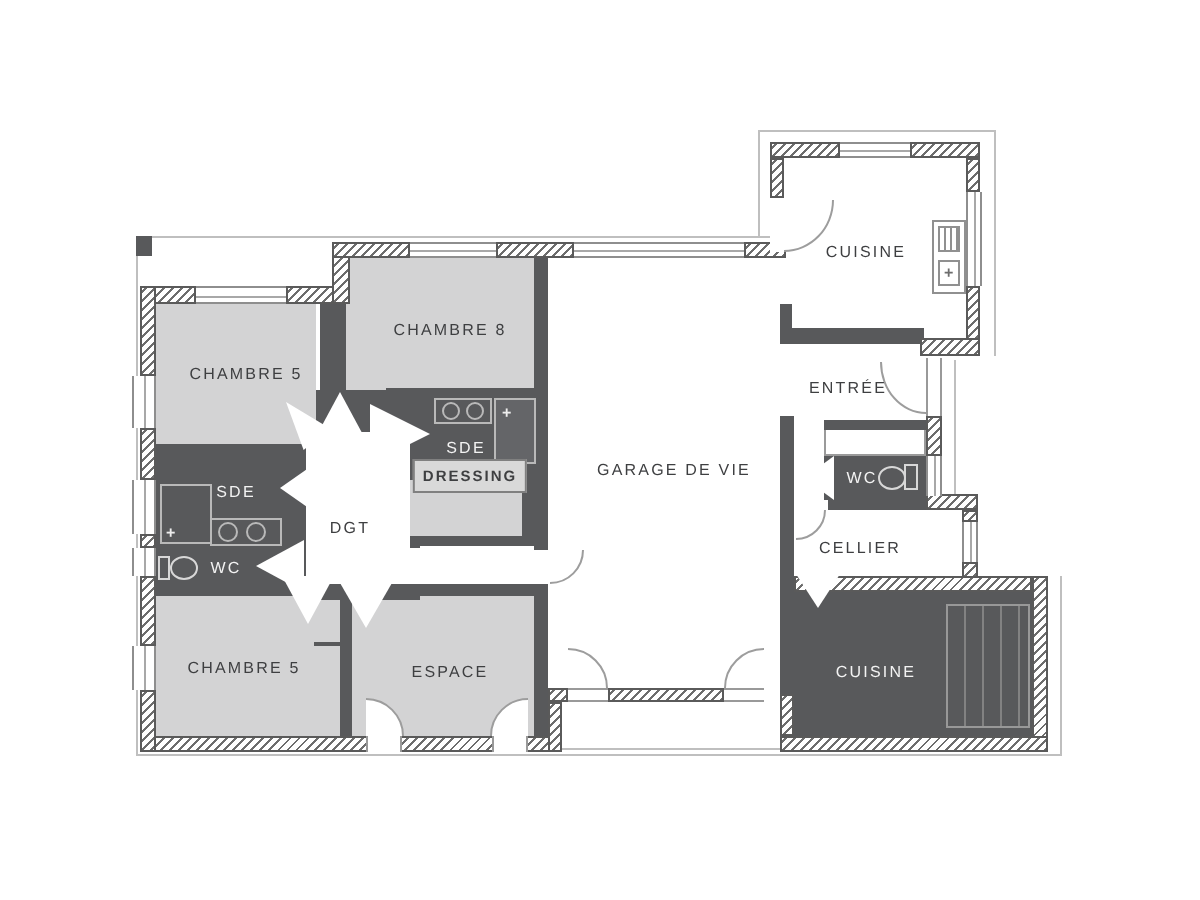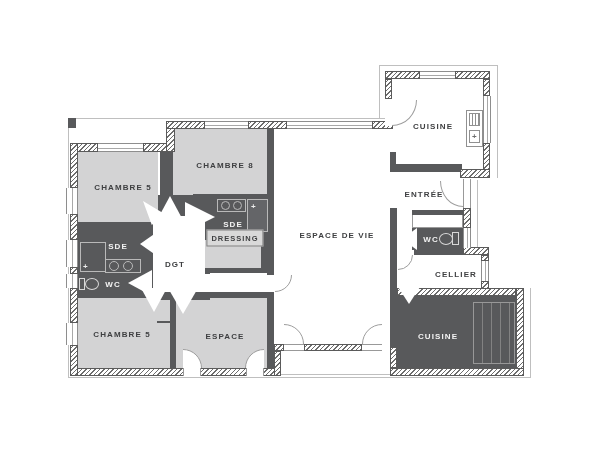--- a/index.html
+++ b/index.html
@@ -18,21 +18,21 @@
   .win-v{background:#fff;border-left:1px solid #8e8e8e;border-right:1px solid #8e8e8e}
   .win-v::after{content:"";position:absolute;top:0;bottom:0;left:50%;width:1px;background:#a8a8a8}
   .arc{overflow:hidden}
   .arc::before{content:"";position:absolute;width:200%;height:200%;box-sizing:border-box;
                border:1px solid #9d9d9d;border-radius:50%;background:#fff}
   .arc.h-br::before{left:0;top:0}
   .arc.h-bl::before{left:-100%;top:0}
   .arc.h-tr::before{left:0;top:-100%}
   .arc.h-tl::before{left:-100%;top:-100%}
   .tri{background:#fff}
-  .lbl{position:absolute;transform:translate(-50%,-50%);font-size:8px;font-weight:700;
+  .lbl{position:absolute;transform:translate(-50%,-50%);font-size:8px;font-weight:400;
        letter-spacing:1.1px;color:#3e3f41;white-space:nowrap}
   .lbl.light{color:#f3f3f3}
   .lblbox{position:absolute;transform:translate(-50%,-50%);font-size:7.5px;font-weight:700;
           letter-spacing:1px;color:#3e3f41;white-space:nowrap;background:#d9d9d9;
           border:1px solid #808080;padding:3px 4px}
   .fx{border:1px solid #b9b9b9;background:transparent}
   .circ{border:1px solid #b9b9b9;border-radius:50%}
   .cross{position:absolute;color:#ededed;font-size:8px;font-weight:700;line-height:1}
   .gdoor{border:1px solid #989898;background:repeating-linear-gradient(90deg,transparent 0 8px,#828282 8px 9px)}
   .toilet-oval{border:1px solid #d8d8d8;border-radius:50%;background:transparent}
@@ -183,20 +183,20 @@
 
   <div class="lbl" style="left:123px;top:187px">CHAMBRE 5</div>
   <div class="lbl" style="left:225px;top:165px">CHAMBRE 8</div>
   <div class="lbl light" style="left:233px;top:224px">SDE</div>
   <div class="lblbox" style="left:235px;top:238px">DRESSING</div>
   <div class="lbl light" style="left:118px;top:246px">SDE</div>
   <div class="lbl light" style="left:113px;top:284px">WC</div>
   <div class="lbl" style="left:175px;top:264px">DGT</div>
   <div class="lbl" style="left:122px;top:334px">CHAMBRE 5</div>
   <div class="lbl" style="left:225px;top:336px">ESPACE</div>
-  <div class="lbl" style="left:337px;top:235px">ESPACE DE VIE</div>
+  <div class="lbl" style="left:337px;top:235px">GARAGE DE VIE</div>
   <div class="lbl" style="left:433px;top:126px">CUISINE</div>
   <div class="lbl" style="left:424px;top:194px">ENTRÉE</div>
   <div class="lbl light" style="left:431px;top:239px">WC</div>
-  <div class="lbl" style="left:456px;top:274px">CELLIER</div>
+  <div class="lbl" style="left:430px;top:274px">CELLIER</div>
   <div class="lbl light" style="left:438px;top:336px">CUISINE</div>
 
 </div>
 
 </body></html>

